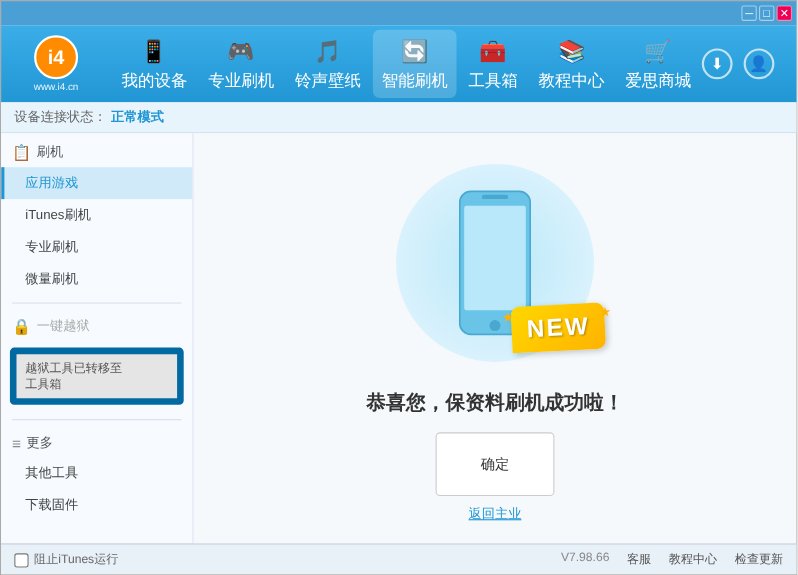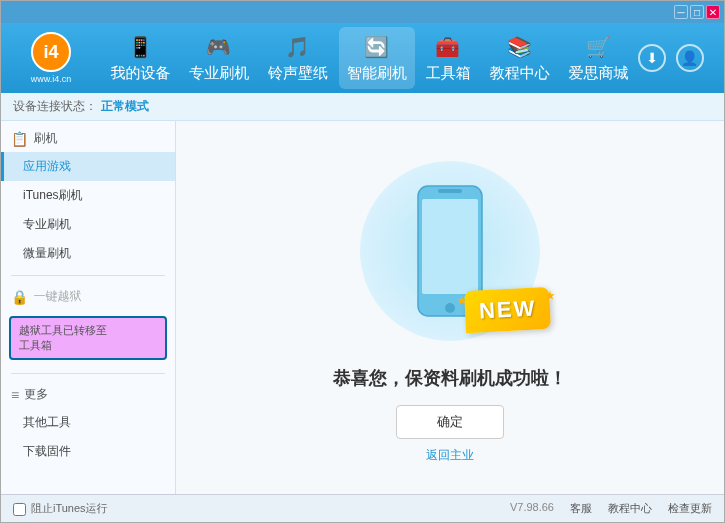--- a/index.html
+++ b/index.html
@@ -36,37 +36,37 @@
     .main { display: flex; flex: 1; overflow: hidden; }
 
     
     .sidebar { width: 175px; background: #f7fbff; border-right: 1px solid #dde; display: flex; flex-direction: column; overflow-y: auto; }
     .sidebar-section { padding: 4px 0; }
     .sidebar-section-header { display: flex; align-items: center; padding: 5px 10px; color: #555; font-size: 12px; }
     .sidebar-section-header .icon { margin-right: 5px; font-size: 14px; color: #888; }
     .sidebar-item { padding: 6px 10px 6px 22px; font-size: 12px; color: #444; cursor: pointer; display: flex; align-items: center; }
     .sidebar-item.active { background: #d0eaf9; color: #2196d4; border-left: 3px solid #2196d4; padding-left: 19px; }
     .sidebar-divider { height: 1px; background: #dde; margin: 3px 10px; }
-    .sidebar-info-box { margin: 6px 8px; background: #f0abfc; border: 2px solid #0369a1; border-radius: 4px; padding: 5px 8px; font-size: 11px; color: #555; }
+    .sidebar-info-box { margin: 6px 8px; background: #e5e5e5; border: 6px solid #0369a1; border-radius: 4px; padding: 5px 8px; font-size: 11px; color: #555; }
     .sidebar-bottom { flex: 1; }
 
     
     .content { flex: 1; background: #f5f9fc; display: flex; flex-direction: column; align-items: center; justify-content: center; position: relative; }
     .success-illustration { display: flex; flex-direction: column; align-items: center; }
     .phone-container { position: relative; width: 180px; height: 200px; display: flex; align-items: center; justify-content: center; }
     .circle-bg { width: 180px; height: 180px; background: radial-gradient(circle, #b8e8f8 0%, #d4f0fc 60%, #e8f8ff 100%); border-radius: 50%; position: absolute; }
     .phone-svg { position: relative; z-index: 2; }
     .new-badge { position: absolute; bottom: 20px; right: -10px; background: linear-gradient(135deg, #ffd700, #ffb300); border-radius: 8px 8px 8px 0; padding: 8px 14px; z-index: 3; transform: rotate(-3deg); box-shadow: 2px 2px 6px rgba(0,0,0,0.2); }
     .new-badge-text { font-size: 22px; font-weight: 900; color: white; text-shadow: 1px 1px 2px rgba(0,0,0,0.3); letter-spacing: 2px; }
     .new-badge::before { content: '★'; position: absolute; left: -8px; top: 2px; font-size: 12px; color: #ffb300; }
     .new-badge::after { content: '★'; position: absolute; right: -6px; top: 2px; font-size: 12px; color: #ffb300; }
 
     .success-msg { font-size: 18px; color: #333; margin-top: 15px; font-weight: bold; }
-    .confirm-btn { margin-top: 15px; padding: 7px 40px; background: white; border: 1px solid #ccc; border-radius: 4px; font-size: 13px; color: #333; cursor: pointer; }
-    .back-link { margin-top: 8px; font-size: 12px; color: #2196d4; cursor: pointer; }
+    .confirm-btn { margin-top: 15px; padding: 19px 40px; background: white; border: 1px solid #ccc; border-radius: 4px; font-size: 13px; color: #333; cursor: pointer; }
+    .back-link { margin-top: 8px; font-size: 12px; color: #2196d4; cursor: pointer; text-decoration: underline; }
 
     
     .footer { height: 28px; background: #e8f0f8; border-top: 1px solid #ccd; display: flex; align-items: center; padding: 0 12px; font-size: 11px; color: #666; }
     .footer-left { flex: 1; display: flex; align-items: flex-end; gap: 5px; }
     .footer-right { display: flex; gap: 16px; }
     .footer-item { cursor: pointer; color: #555; }
     .footer-version { color: #888; }
   </style>
 </head>
 <body>

